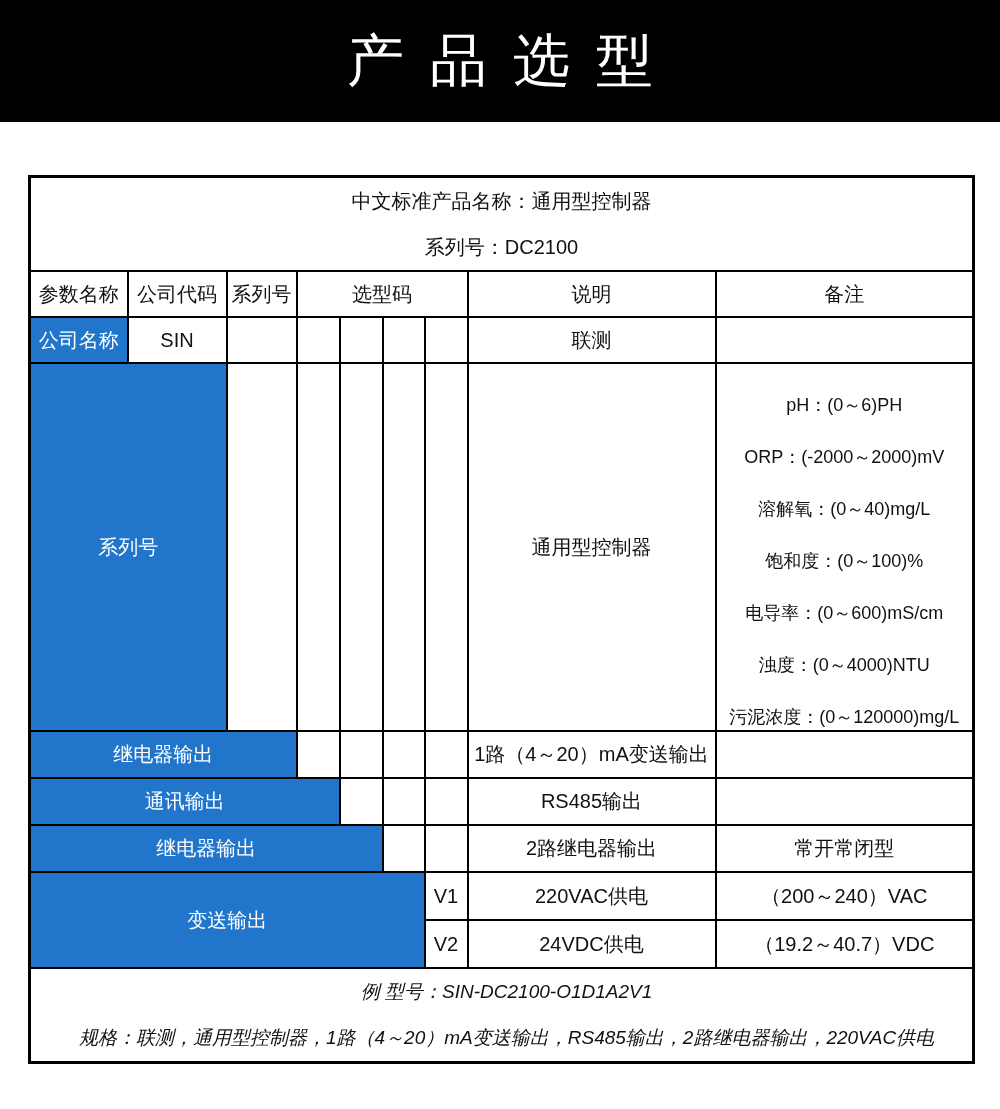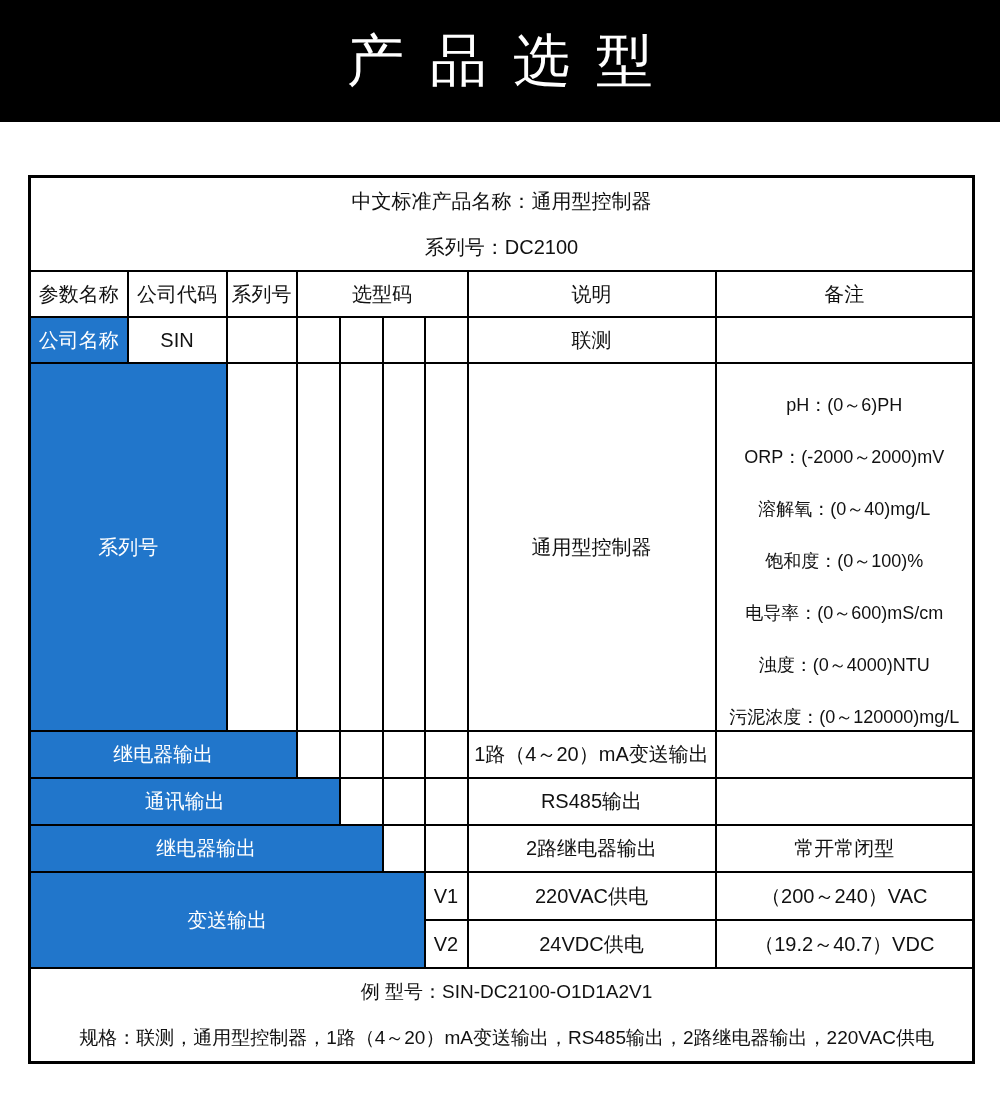--- a/index.html
+++ b/index.html
@@ -46,21 +46,21 @@
   }
   td.blue {
     background: #2176CB;
     color: #ffffff;
   }
   .title-cell div { height: 46px; line-height: 46px; text-align: center; font-size: 20px; }
   .ranges {
     display: flex; flex-direction: column; justify-content: flex-end;
     height: 364px; font-size: 18px; white-space: nowrap; gap: 28px;
   }
-  .bottom-cell { text-align: left; }
+  .bottom-cell { text-align: left; font-style: italic; }
   .bottom-cell div {
     height: 46px; line-height: 46px; padding-left: 10px;
     font-size: 19px; white-space: nowrap;
   }
   .desc { font-size: 19px; white-space: nowrap; margin-top: 24px; }
 </style>
 </head>
 <body>
 
 <div class="page">

